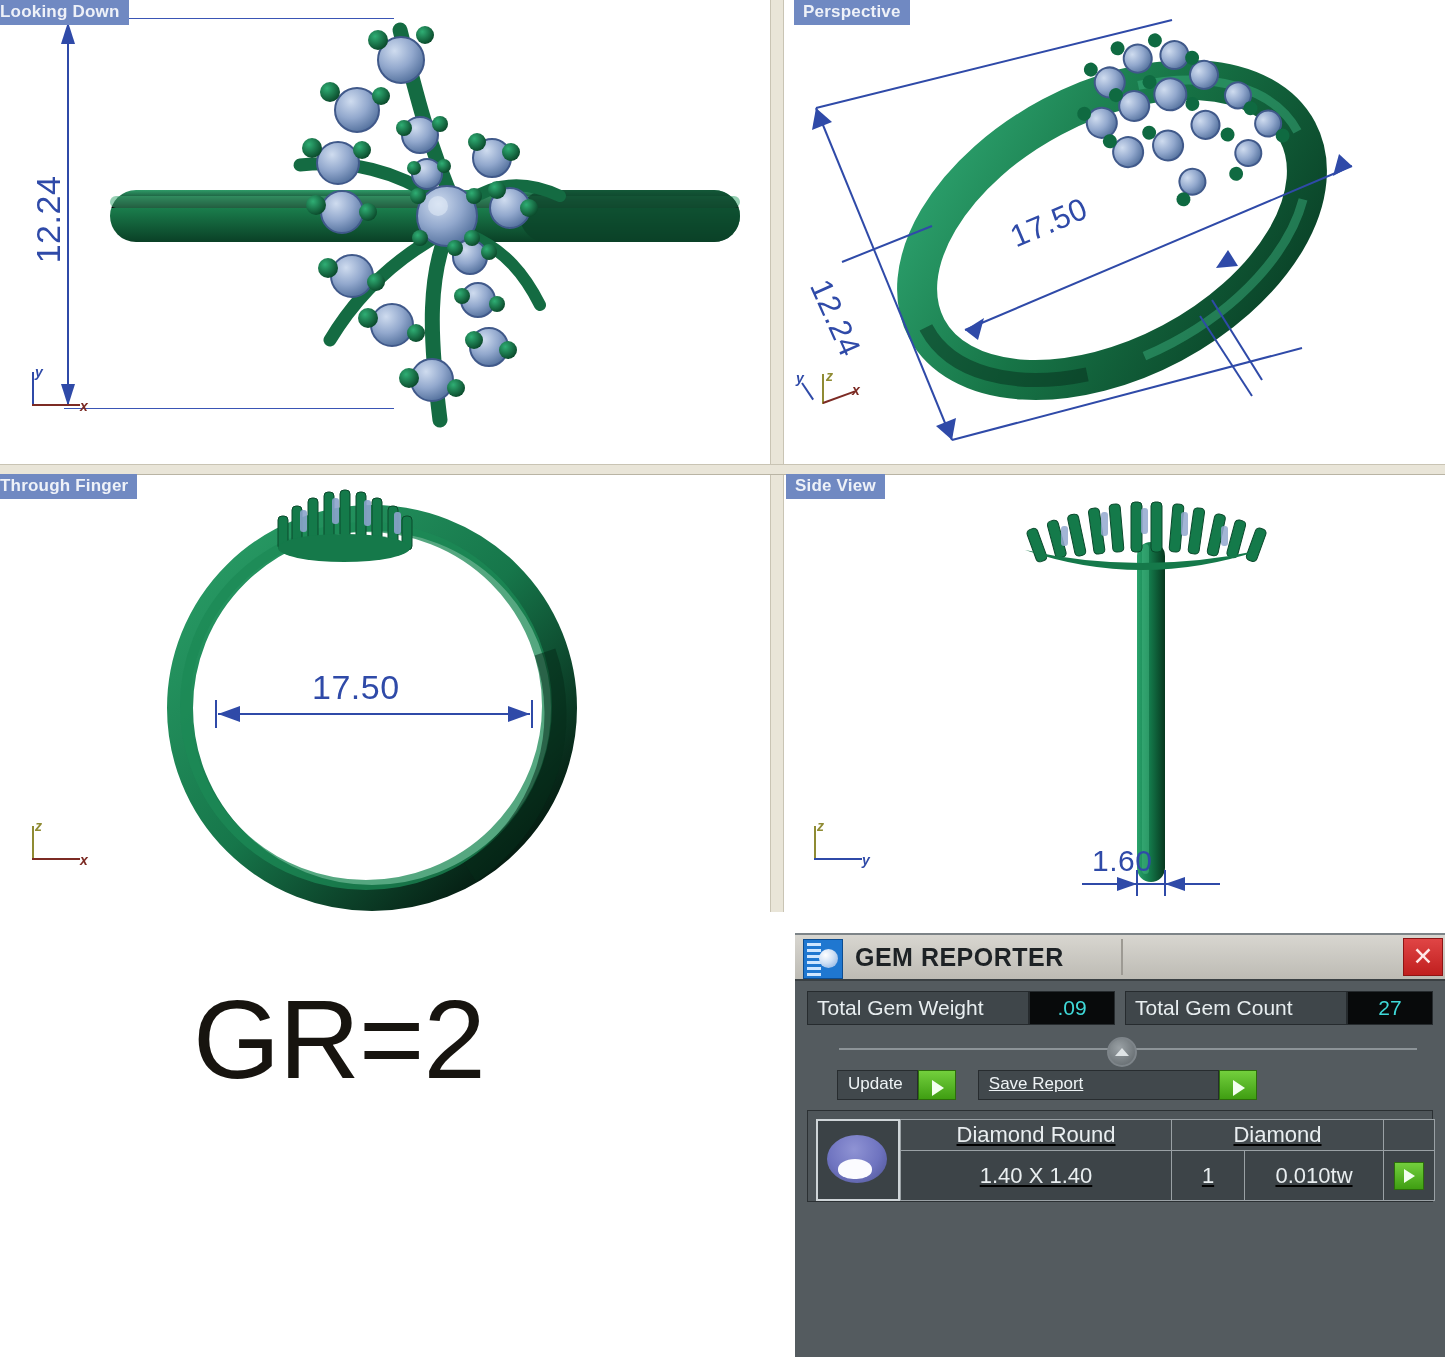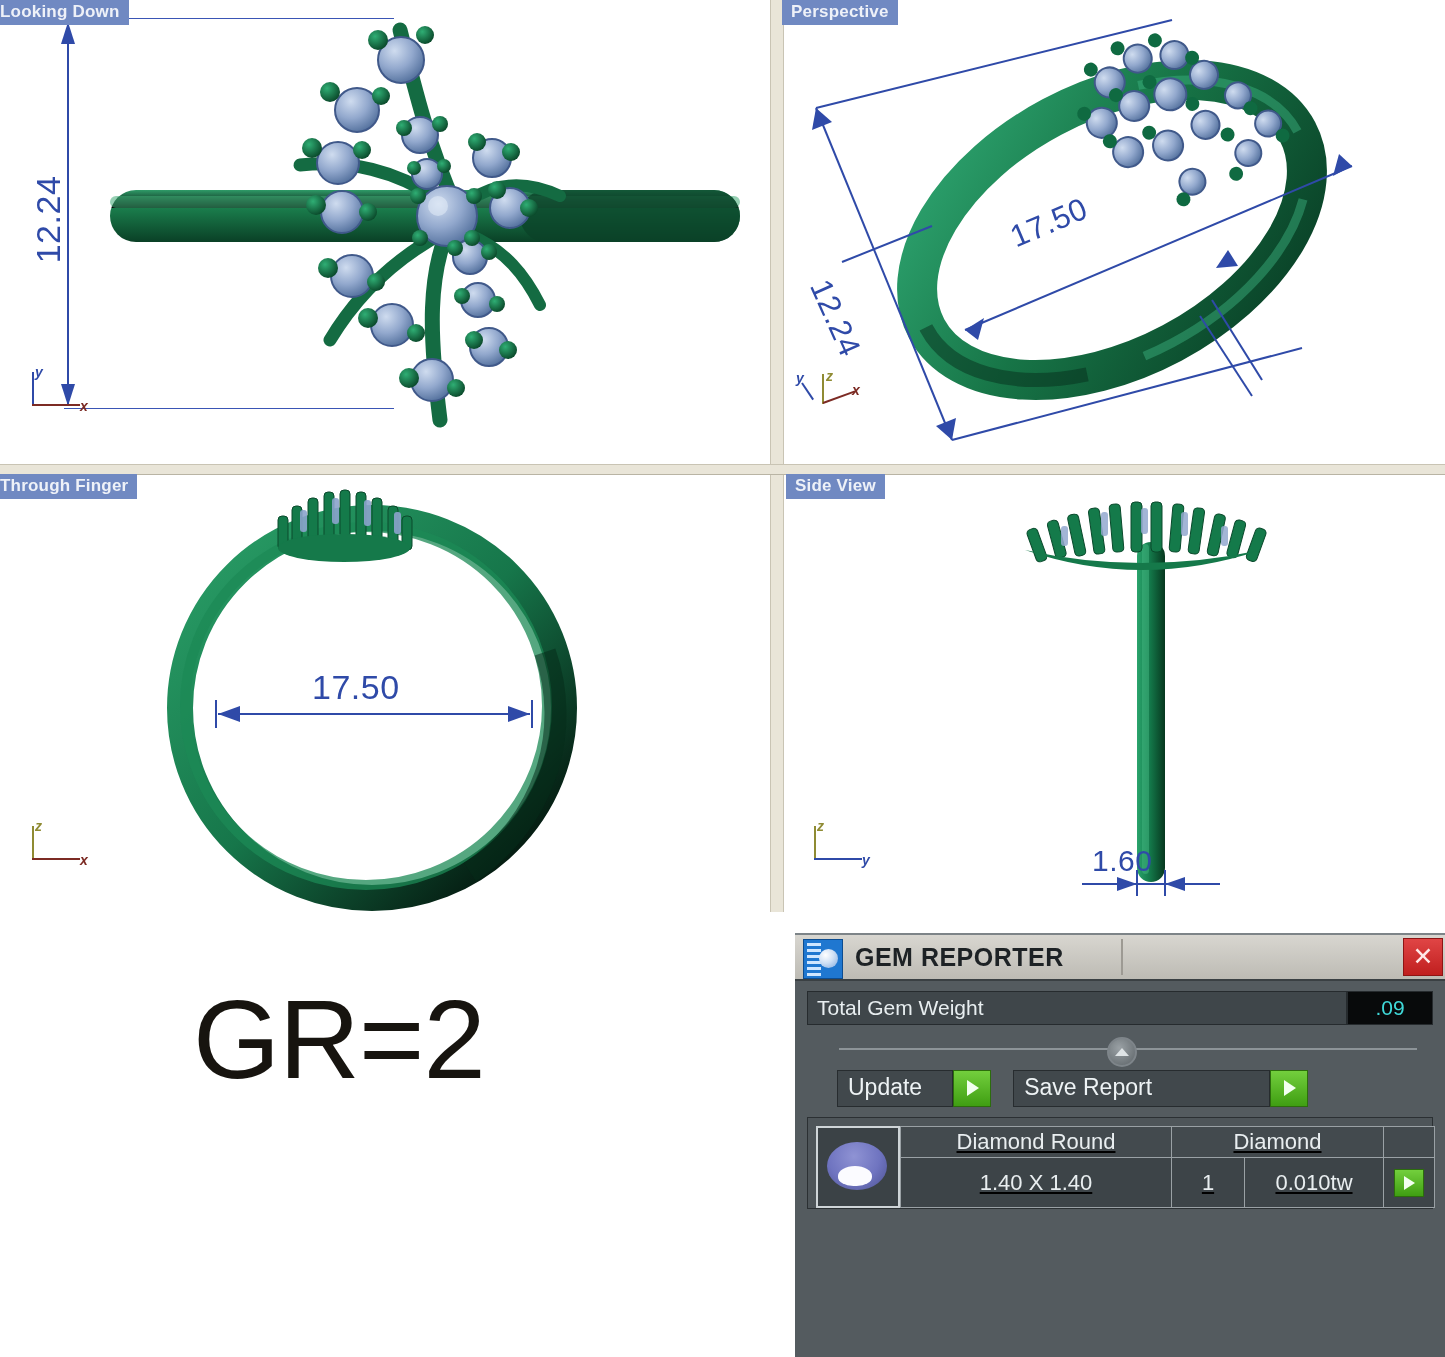--- a/index.html
+++ b/index.html
@@ -16,21 +16,21 @@
   .divider{position:absolute;background:#e9e5d8;}
   #div-v{left:770px;top:0;width:12px;height:912px;
          border-left:1px solid #c9c4b4;border-right:1px solid #c9c4b4;}
   #div-h{left:0;top:464px;width:1445px;height:9px;
          border-top:1px solid #c9c4b4;border-bottom:1px solid #b9b4a4;}
 
   .vp-label{position:absolute;background:#7089c2;color:#eef1f8;
             font-size:17px;font-weight:bold;padding:2px 9px 3px 9px;
             letter-spacing:.2px;white-space:nowrap;z-index:6;}
   #lbl-tl{left:-9px;top:0;}
-  #lbl-tr{left:0;top:0;}
+  #lbl-tr{left:12px;top:0;}
   #lbl-bl{left:-9px;top:2px;}
   #lbl-br{left:4px;top:2px;}
 
   
   .dim{position:absolute;color:#2f4aa8;font-size:34px;font-weight:500;
        white-space:nowrap;letter-spacing:.5px;}
   .dline{position:absolute;background:#2f4aa8;}
   .dext{position:absolute;background:#3a55b5;height:1px;}
 
   .arrow{position:absolute;width:0;height:0;}
@@ -90,27 +90,27 @@
   #slider-knob{position:absolute;left:50%;top:3px;margin-left:-13px;width:26px;height:26px;
       border-radius:50%;background:radial-gradient(circle at 40% 35%,#9aa1a5,#5d6468);
       border:2px solid #7e858a;}
   #slider-knob:after{content:"";position:absolute;left:6px;top:9px;
       border-left:7px solid transparent;border-right:7px solid transparent;
       border-bottom:8px solid #dfe4e6;}
 
   #btn-row{display:flex;gap:22px;margin:6px 0 0 30px;}
   .gbtn{display:flex;align-items:stretch;}
   .gbtn .lbl{background:#41484c;border:1px solid #272c2f;color:#eef3f5;
-      font-size:23px;padding:3px 30px 5px 10px;white-space:nowrap;}
+      font-size:17px;padding:3px 14px 5px 10px;white-space:nowrap;}
   .gbtn .arw{width:36px;background:linear-gradient(#73cf3d,#3f9e12);
       border:1px solid #2c6d0c;position:relative;}
   .gbtn .arw:after{content:"";position:absolute;left:13px;top:9px;
       border-top:8px solid transparent;border-bottom:8px solid transparent;
       border-left:12px solid #f2fff0;}
-  #btn-save .lbl{min-width:215px;}
+  #btn-save .lbl{min-width:215px;text-decoration:underline;}
 
   #table-wrap{margin:10px 0 0 0;border:1px solid #2b3033;background:#4e5559;
       padding:8px 0 0 8px;display:flex;text-decoration:underline;}
   #gem-thumb{width:80px;height:78px;background:#3b4246;border:2px solid #cfd5d8;
       position:relative;flex:0 0 auto;}
   #gem-thumb .stone{position:absolute;left:9px;top:14px;width:60px;height:48px;
       border-radius:50%;
       background:radial-gradient(ellipse at 45% 30%,#8f93d4 0%,#6f74c0 55%,#4b5090 100%);}
   #gem-thumb .flash{position:absolute;left:20px;top:38px;width:34px;height:20px;
       border-radius:50% 50% 45% 45%;background:#fbfbff;}
@@ -484,20 +484,24 @@
     <div id="gr-tabsplit"></div>
     <div id="gr-close">✕</div>
   </div>
 
   <div id="gr-body">
     <div class="totals">
       <div class="tot">
         <div class="cap">Total Gem Weight</div>
         <div class="val">.09</div>
       </div>
+      <div class="tot">
+        <div class="cap">Total Gem Count</div>
+        <div class="val">27</div>
+      </div>
     </div>
 
     <div id="slider-row">
       <div id="slider-track"></div>
       <div id="slider-knob"></div>
     </div>
 
     <div id="btn-row">
       <div class="gbtn" id="btn-update">
         <div class="lbl">Update</div>

